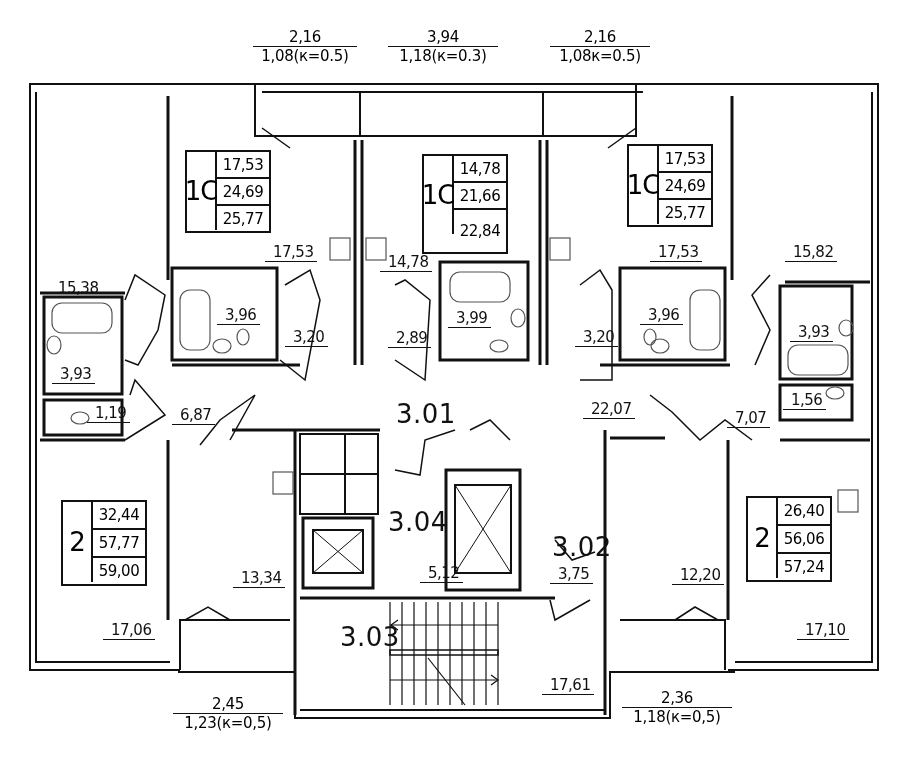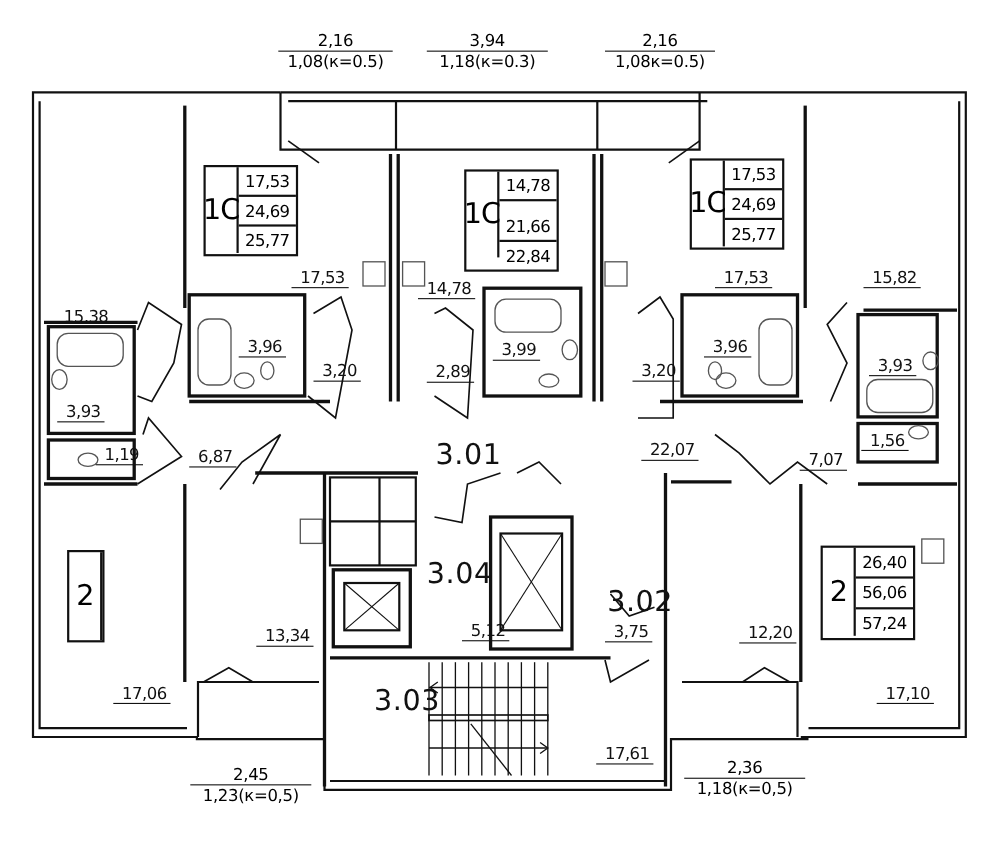--- a/index.html
+++ b/index.html
@@ -176,34 +176,39 @@
   <div class="vals">
     <span style="width:52px;height:25px;">17,53</span>
     <span style="width:52px;height:25px;">24,69</span>
     <span style="width:52px;height:25px;">25,77</span>
   </div>
 </div>
 <div class="tag" style="left:422px;top:154px;">
   <div class="type" style="width:28px;height:78px;">1С</div>
   <div class="vals">
     <span style="width:52px;height:25px;">14,78</span>
-    <span style="width:52px;height:25px;margin-top:10px;">21,66</span>
-    <span style="width:52px;height:25px;">22,84</span>
+    <span style="width:52px;height:25px;">21,66</span>
+    <span style="width:52px;height:42px;">22,84</span>
   </div>
 </div>
 <div class="tag" style="left:627px;top:144px;">
   <div class="type" style="width:28px;height:78px;">1С</div>
   <div class="vals">
     <span style="width:52px;height:25px;">17,53</span>
     <span style="width:52px;height:25px;">24,69</span>
     <span style="width:52px;height:25px;">25,77</span>
   </div>
 </div>
 <div class="tag" style="left:61px;top:500px;">
   <div class="type" style="width:28px;height:80px;">2</div>
+  <div class="vals">
+    <span style="width:52px;height:26px;">32,44</span>
+    <span style="width:52px;height:26px;">57,77</span>
+    <span style="width:52px;height:26px;">59,00</span>
+  </div>
 </div>
 <div class="tag" style="left:746px;top:496px;">
   <div class="type" style="width:28px;height:80px;">2</div>
   <div class="vals">
     <span style="width:52px;height:26px;">26,40</span>
     <span style="width:52px;height:26px;">56,06</span>
     <span style="width:52px;height:26px;">57,24</span>
   </div>
 </div>
 

